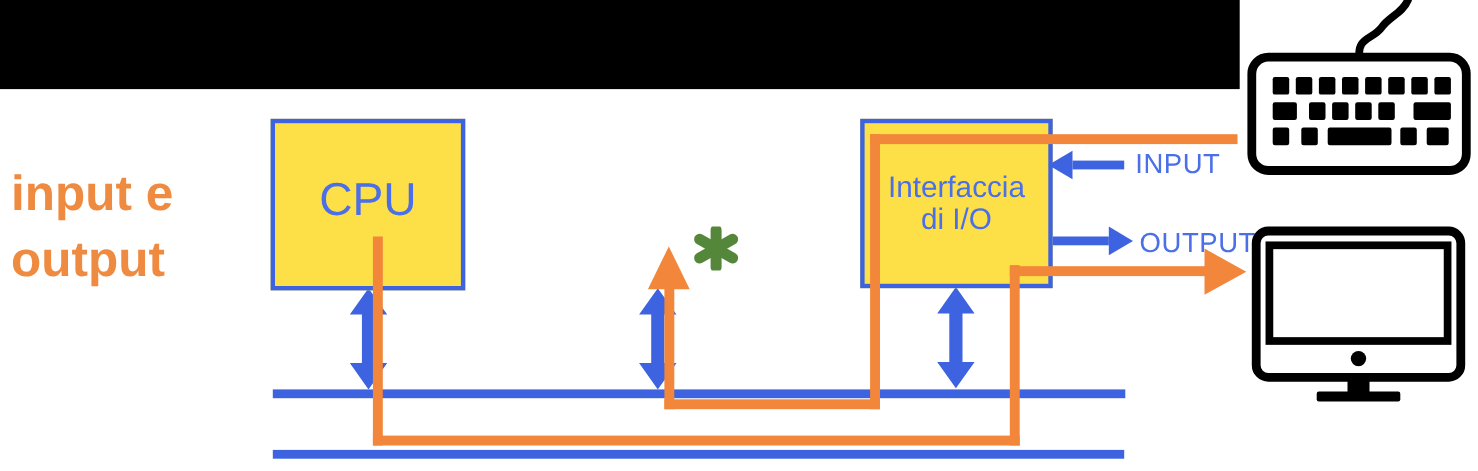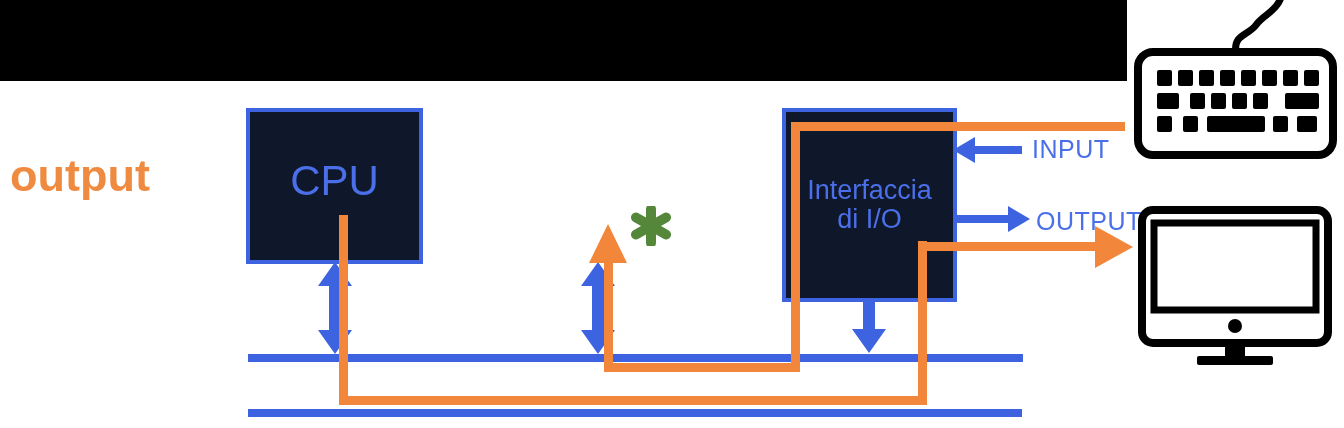--- a/index.html
+++ b/index.html
@@ -17,25 +17,25 @@
 
   .abs{position:absolute;}
 
   
   .top-bar{left:0;top:0;width:1127px;height:81px;background:var(--black);}
 
   
   .side-label{left:10px;top:146px;color:var(--orange-text);font-size:45px;font-weight:bold;line-height:60px;letter-spacing:0px;}
 
   
-  .box{border:4px solid var(--blue);background:#0f172a;display:flex;flex-direction:column;
+  .box{border:4px solid var(--blue);background:#fde047;display:flex;flex-direction:column;
        align-items:center;justify-content:center;color:var(--blue-text);text-align:center;}
   .box-cpu{left:246px;top:108px;width:177px;height:156px;font-size:42px;padding-bottom:10px;}
   .box-mem{left:512px;top:108px;width:178px;height:155px;font-size:27px;line-height:29px;padding-bottom:6px;}
-  .box-io{left:782px;top:108px;width:175px;height:194px;font-size:27px;line-height:29px;}
+  .box-io{left:782px;top:108px;width:175px;height:154px;font-size:27px;line-height:29px;}
 
   
   .bus{background:var(--blue);height:8px;}
   .bus1{left:248px;top:354px;width:775px;}
   .bus2{left:248px;top:409px;width:774px;}
 
   
   .dblarrow{width:36px;height:92px;color:var(--blue);}
   .dbl-cpu{left:317px;top:262px;}
   .dbl-mem{left:580px;top:262px;}
@@ -78,20 +78,21 @@
   .monitor{left:1130px;top:200px;width:210px;height:170px;color:var(--black);}
 </style>
 </head>
 <body>
 
 <div id="stage">
 
   <div class="abs top-bar"></div>
 
   <div class="abs side-label">
+    <div>input e</div>
     <div>output</div>
   </div>
 
   <div class="abs bus bus1"></div>
   <div class="abs bus bus2"></div>
 
   <svg class="abs dblarrow dbl-cpu" viewBox="0 0 36 92">
     <path fill="currentColor" d="M18,0 L35,24 L24,24 L24,68 L35,68 L18,92 L1,68 L12,68 L12,24 L1,24 Z"></path>
   </svg>
   <svg class="abs dblarrow dbl-mem" viewBox="0 0 36 92">

